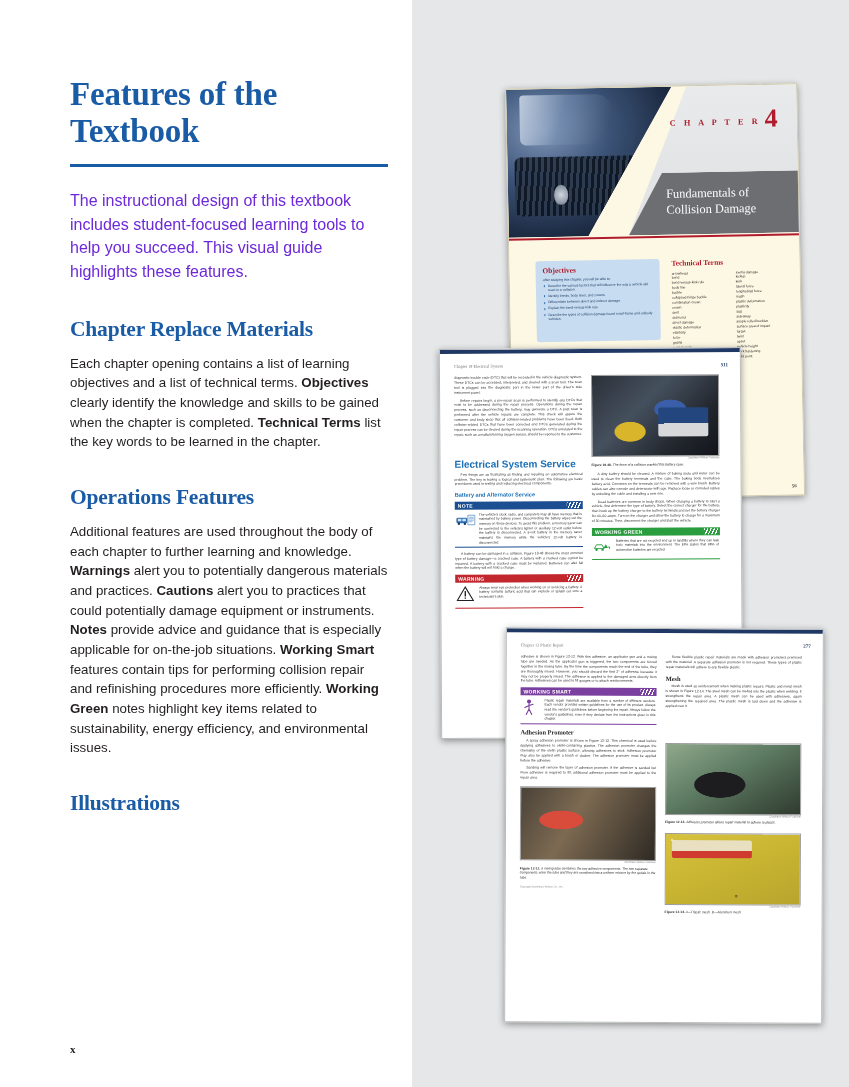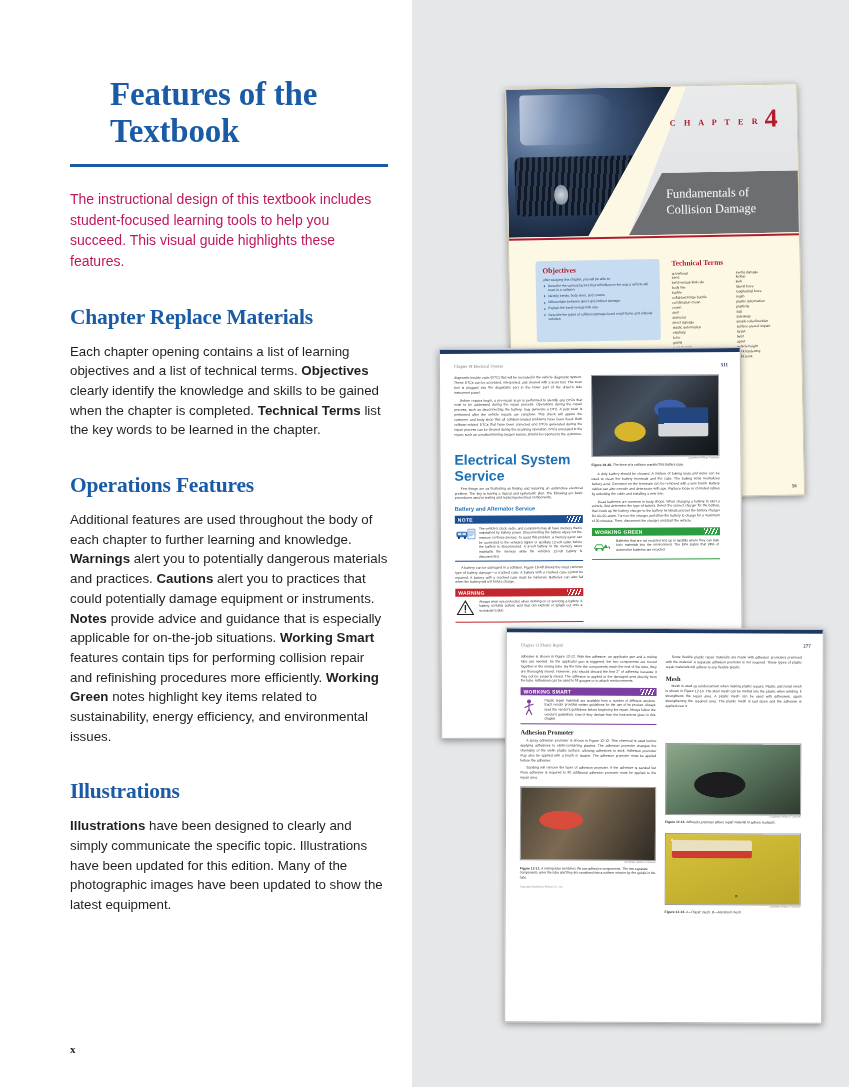--- a/index.html
+++ b/index.html
@@ -22,30 +22,29 @@
   #left-col {
     position: absolute; left: 70px; top: 76px; width: 318px;
   }
   .page-title {
     font-family: "Liberation Serif", serif;
     font-weight: bold;
     font-size: 33px;
     line-height: 1.12;
     color: #1a5ba6;
     letter-spacing: -0.2px;
-    margin-left: 40px;
   }
   .title-rule {
     height: 3px; background: #1a5ba6; margin-top: 14px; width: 100%;
   }
   .intro-para {
     margin-top: 22px;
-    font-size: 14px;
+    font-size: 16px;
     line-height: 1.48;
-    color: #be185d;
+    color: #6d28d9;
   }
   .sec-head {
     font-family: "Liberation Serif", serif;
     font-weight: bold;
     font-size: 21.5px;
     color: #1a5ba6;
     margin-top: 33px;
     letter-spacing: -0.2px;
   }
   .body-para {
@@ -181,21 +180,21 @@
   .pg-runhead .folio-num { font-weight: bold; color: #1f3864; font-size: 5px; }
   .pg-cols { display:flex; gap: 9px; }
   .pg-col { width: 128px; }
   .mini-p {
     font-size: 3.45px; line-height: 1.42; color: #2a2a2a; text-align: justify;
     margin-bottom: 3px;
   }
   .mini-p.indent { text-indent: 6px; }
   .pg-h1 {
     font-family: "Liberation Sans", sans-serif; font-weight: bold;
-    font-size: 14px; color: #1a6fb5; margin: 14px 0 3px;
+    font-size: 10px; color: #1a6fb5; margin: 21px 0 3px;
   }
   .pg-h2 {
     font-family: "Liberation Sans", sans-serif; font-weight: bold;
     font-size: 5.6px; color: #1a6fb5; margin: 5px 0 2.5px;
   }
   .photo {
     width: 100%; border: 0.5px solid #9c9c9c;
   }
   .photo-engine {
     height: 82px;
@@ -287,21 +286,20 @@
     <div class="title-rule"></div>
     <p class="intro-para">The instructional design of this textbook includes student-focused learning tools to help you succeed. This visual guide highlights these features.</p>
 
     <h2 class="sec-head">Chapter Replace Materials</h2>
     <p class="body-para">Each chapter opening contains a list of learning objectives and a list of technical terms. <b>Objectives</b> clearly identify the knowledge and skills to be gained when the chapter is completed. <b>Technical Terms</b> list the key words to be learned in the chapter.</p>
 
     <h2 class="sec-head">Operations Features</h2>
     <p class="body-para">Additional features are used throughout the body of each chapter to further learning and knowledge. <b>Warnings</b> alert you to potentially dangerous materials and practices. <b>Cautions</b> alert you to practices that could potentially damage equipment or instruments. <b>Notes</b> provide advice and guidance that is especially applicable for on-the-job situations. <b>Working Smart</b> features contain tips for performing collision repair and refinishing procedures more efficiently. <b>Working Green</b> notes highlight key items related to sustainability, energy efficiency, and environmental issues.</p>
 
     <h2 class="sec-head">Illustrations</h2>
-    <p class="body-para"><b>Illustrations</b> have been designed to clearly and simply communicate the specific topic. Illustrations have been updated for this edition. Many of the photographic images have been updated to show the latest equipment.</p>
   </div>
 
   <div class="folio">x</div>
 
   <div class="book-page" id="chapter-opener">
     <div class="op-hero">
       <div class="op-hero-light"></div>
       <div class="op-hero-dark"></div>
       <div class="op-photo"></div>
       <div class="op-grillbadge"></div>

